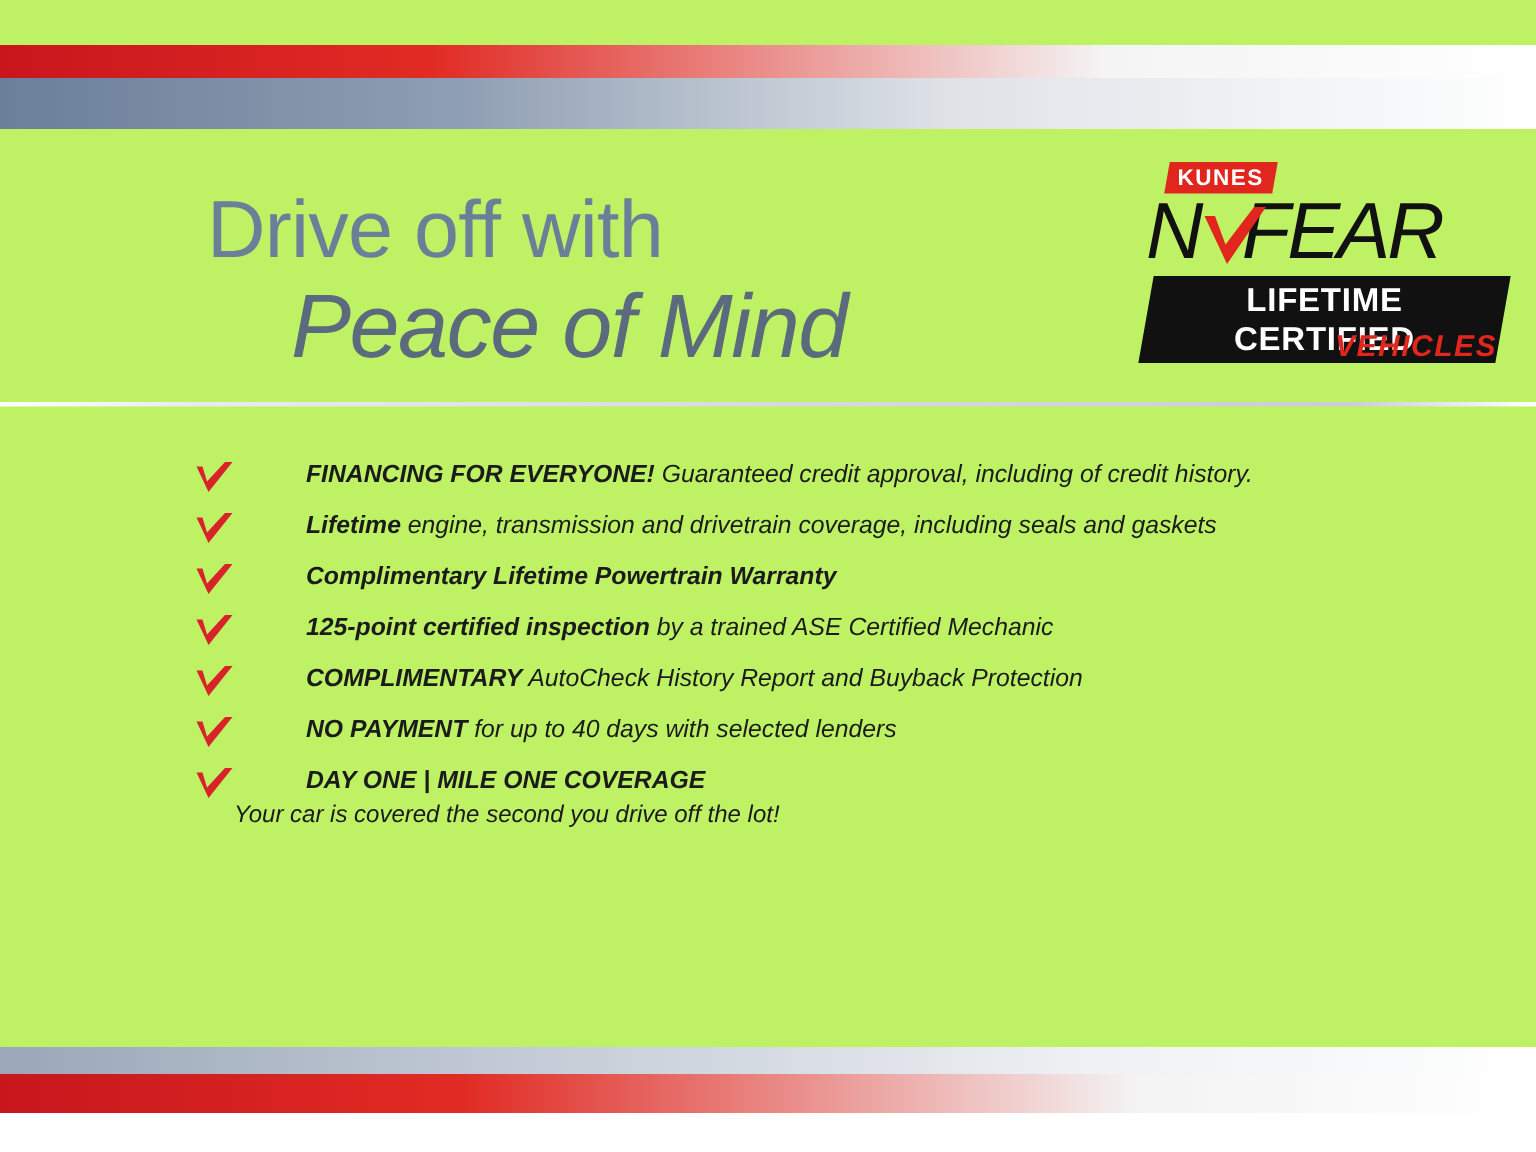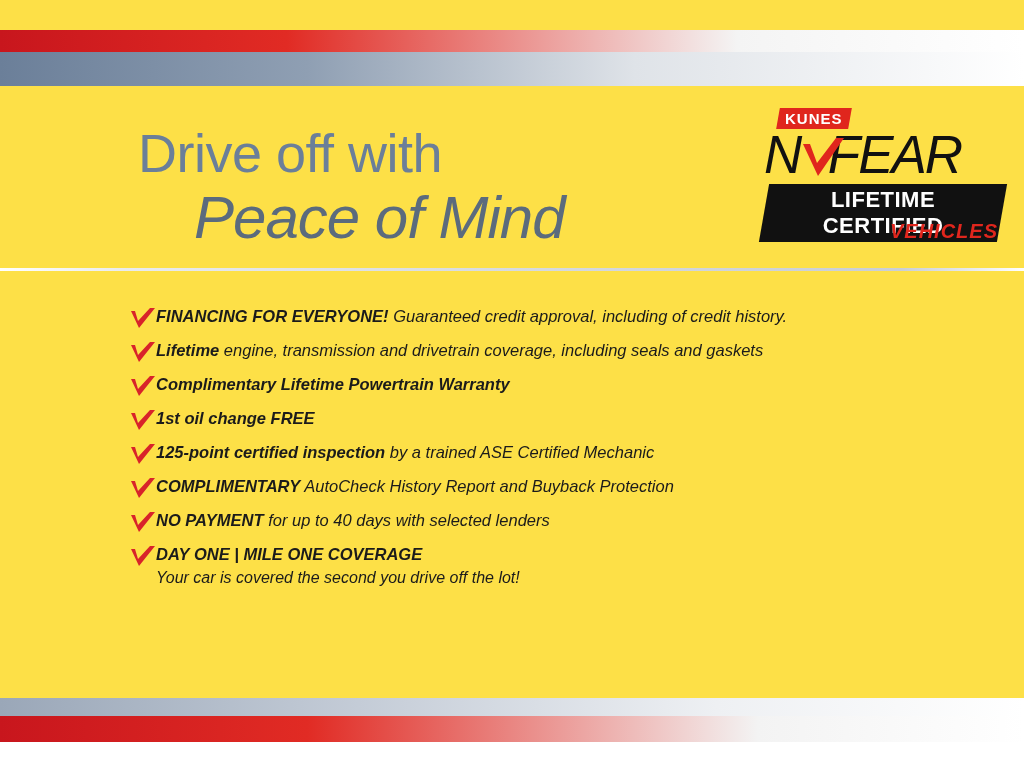--- a/index.html
+++ b/index.html
@@ -6,21 +6,21 @@
   html, body {
     width: 1024px; height: 768px;
     background: #ffffff;
     font-family: "Liberation Sans", sans-serif;
     overflow: hidden;
   }
 
   .page {
     position: relative;
     width: 1024px; height: 768px;
-    background: #fde047;
+    background: #bef264;
   }
 
   
   .top-red {
     position: absolute; left: 0; top: 30px;
     width: 1024px; height: 22px;
     background: linear-gradient(90deg, #c8161d 0%, #e12b24 28%, #f4f4f4 72%, #ffffff 100%);
   }
   .top-blue {
     position: absolute; left: 0; top: 52px;
@@ -144,20 +144,21 @@
   }
   .benefit .txt {
     font-size: 16.5px;
     font-style: italic;
     color: #1b1b1b;
     line-height: 1.25;
     white-space: nowrap;
   }
   .benefit .txt b {
     font-weight: 700;
+    margin-left: 48px;
   }
   .benefit .sub {
     display: block;
     font-size: 16px;
     font-style: italic;
     color: #1b1b1b;
     font-weight: 400;
     margin-top: 3px;
   }
 </style>
@@ -208,26 +209,20 @@
       <div class="txt"><b>Lifetime</b><span> engine, transmission and drivetrain coverage, including seals and gaskets</span></div>
     </div>
 
     <div class="benefit">
       <svg class="check" viewBox="0 0 26 22">
           <path d="M1 4 L9 21 L25 1 L20 1 L8 14 L5 4 Z" fill="#d8232a"></path>
         </svg>
       <div class="txt"><b>Complimentary Lifetime Powertrain Warranty</b><span></span></div>
     </div>
 
-    <div class="benefit">
-      <svg class="check" viewBox="0 0 26 22">
-          <path d="M1 4 L9 21 L25 1 L20 1 L8 14 L5 4 Z" fill="#d8232a"></path>
-        </svg>
-      <div class="txt"><b>1st oil change FREE</b><span></span></div>
-    </div>
 
     <div class="benefit">
       <svg class="check" viewBox="0 0 26 22">
           <path d="M1 4 L9 21 L25 1 L20 1 L8 14 L5 4 Z" fill="#d8232a"></path>
         </svg>
       <div class="txt"><b>125-point certified inspection</b><span> by a trained ASE Certified Mechanic</span></div>
     </div>
 
     <div class="benefit">
       <svg class="check" viewBox="0 0 26 22">

